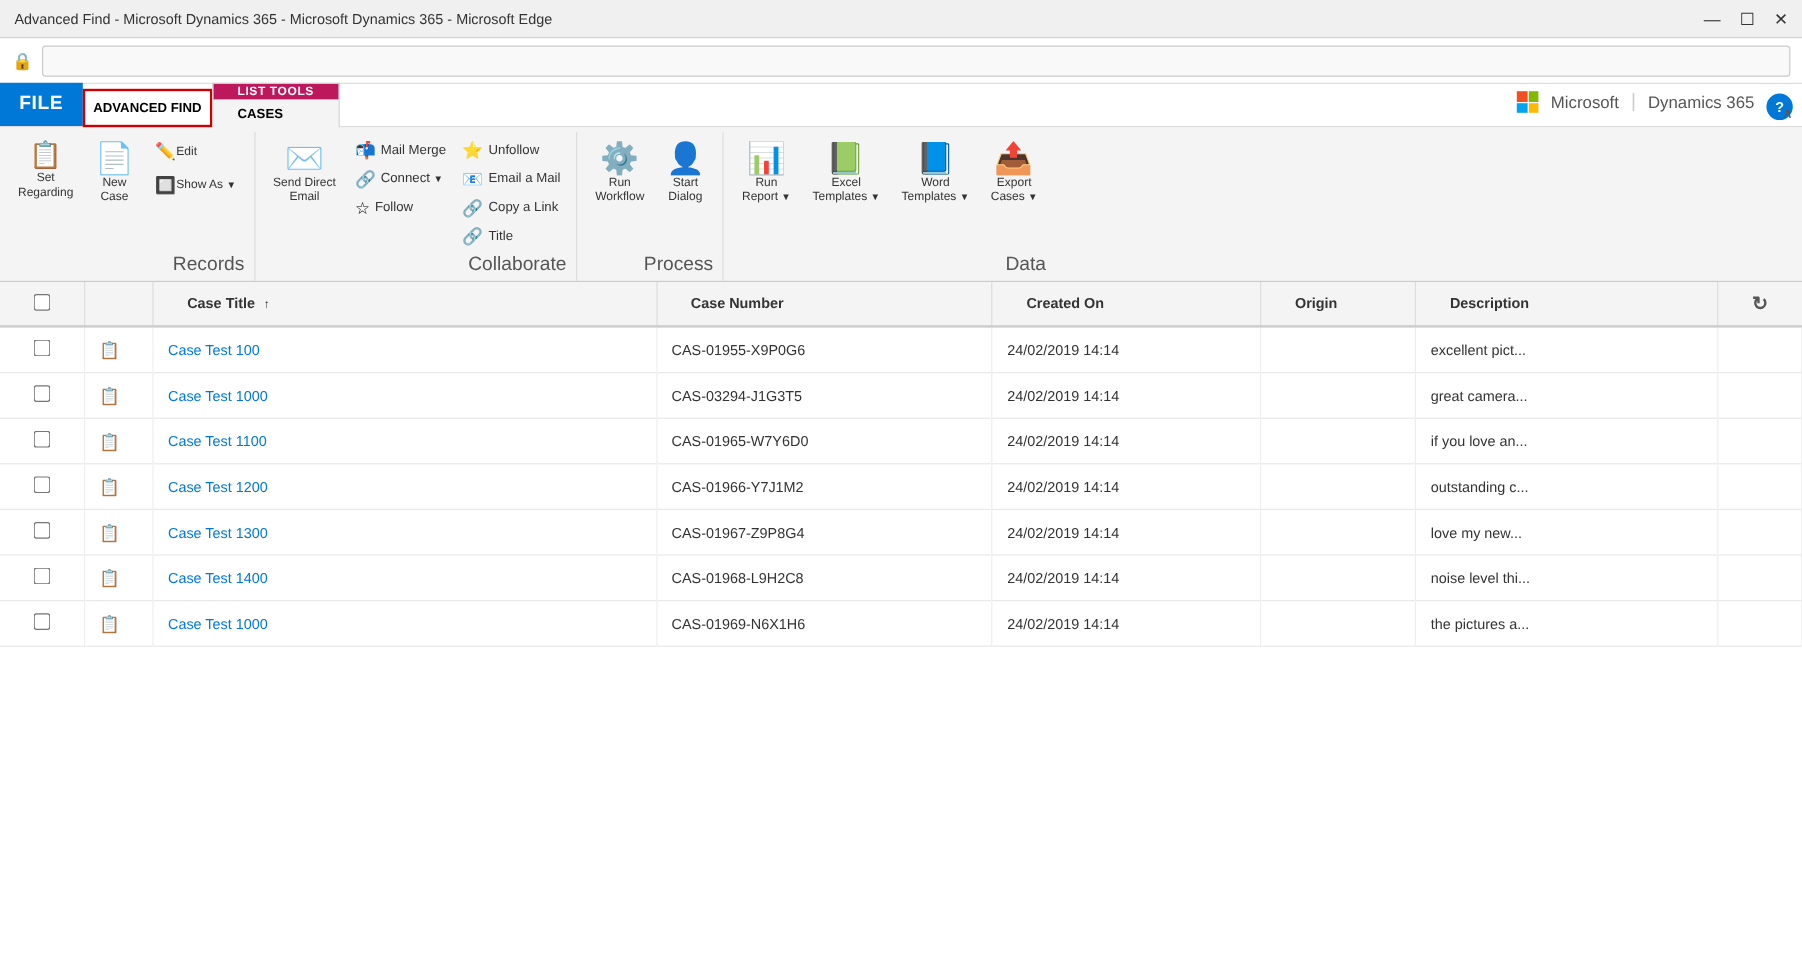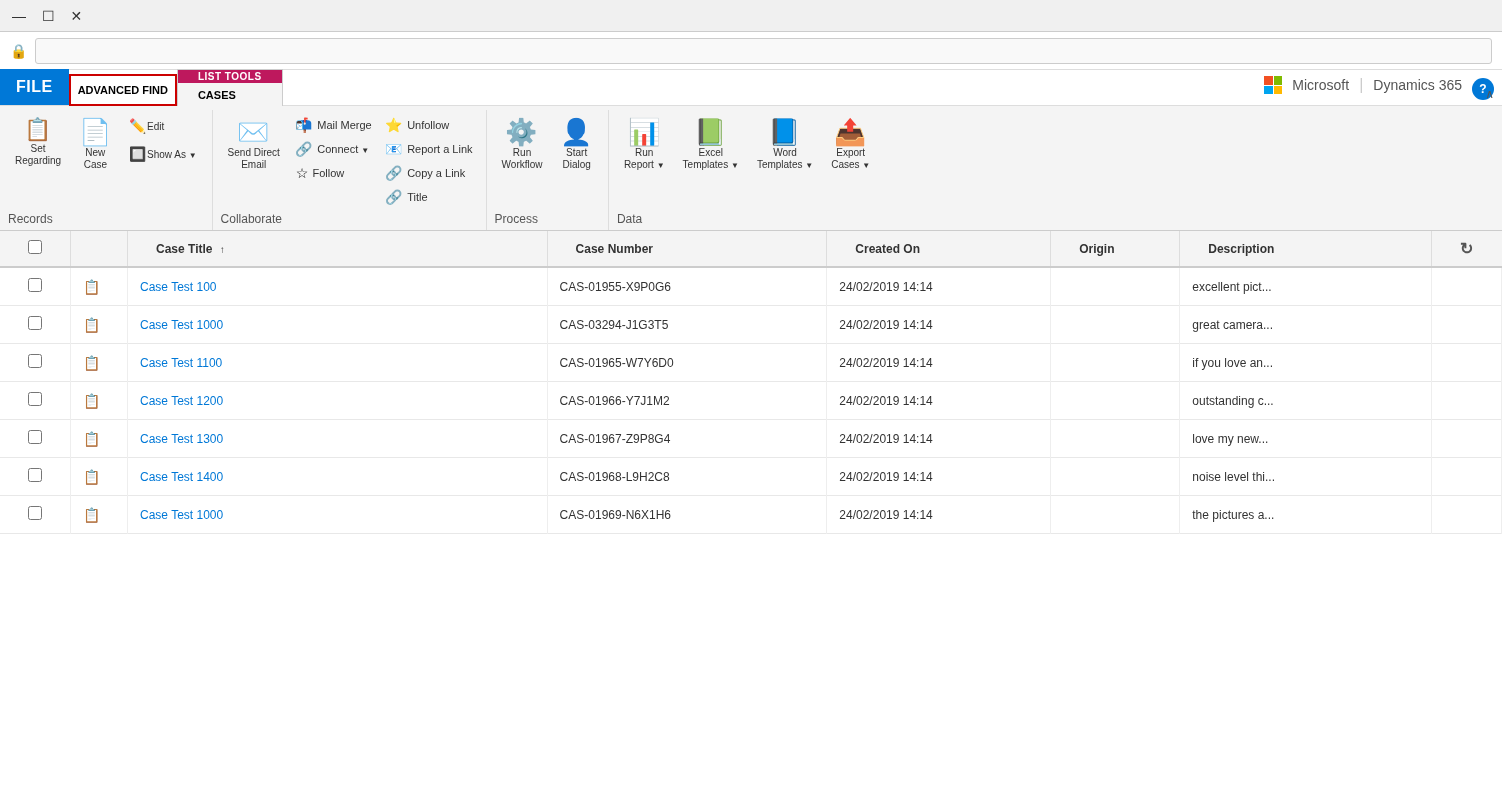--- a/index.html
+++ b/index.html
@@ -140,24 +140,24 @@
       border-right: 1px solid #ddd;
       position: relative;
     }
     .ribbon-group-items {
       display: flex;
       align-items: flex-start;
       gap: 4px;
       flex: 1;
     }
     .ribbon-group-label {
-      font-size: 12px;
+      font-size: 16px;
       color: #555;
       margin-top: 4px;
-      text-align: left;
+      text-align: right;
       width: 100%;
     }
 
     .ribbon-btn {
       display: flex;
       flex-direction: column;
       align-items: center;
       padding: 4px 6px;
       cursor: pointer;
       border: 1px solid transparent;
@@ -258,20 +258,21 @@
     .refresh-icon { font-size: 16px; color: #555; cursor: pointer; }
 
     
     .row-checkbox { width: 14px; height: 14px; cursor: pointer; }
     .header-checkbox { width: 14px; height: 14px; cursor: pointer; }
   </style>
 </head>
 <body>
 
 <div class="title-bar">
+  <span class="title-bar-text">Advanced Find - Microsoft Dynamics 365 - Microsoft Dynamics 365 - Microsoft Edge</span>
   <div class="title-bar-controls">
     <span>—</span>
     <span>☐</span>
     <span>✕</span>
   </div>
 </div>
 
 <div class="address-bar">
   <span class="lock-icon">🔒</span>
   <input class="address-input" type="text" value="" readonly="" style="">
@@ -349,21 +350,21 @@
           <span class="s-label">Follow</span>
         </div>
       </div>
       <div style="display:flex;flex-direction:column;gap:2px;">
         <div class="ribbon-btn-small">
           <span class="s-icon">⭐</span>
           <span class="s-label">Unfollow</span>
         </div>
         <div class="ribbon-btn-small">
           <span class="s-icon">📧</span>
-          <span class="s-label">Report a Link</span>
+          <span class="s-label">Email a Mail</span>
         </div>
         <div class="ribbon-btn-small">
           <span class="s-icon">🔗</span>
           <span class="s-label">Copy a Link</span>
         </div>
         <div class="ribbon-btn-small">
           <span class="s-icon">🔗</span>
           <span class="s-label">Title</span>
         </div>
       </div>

